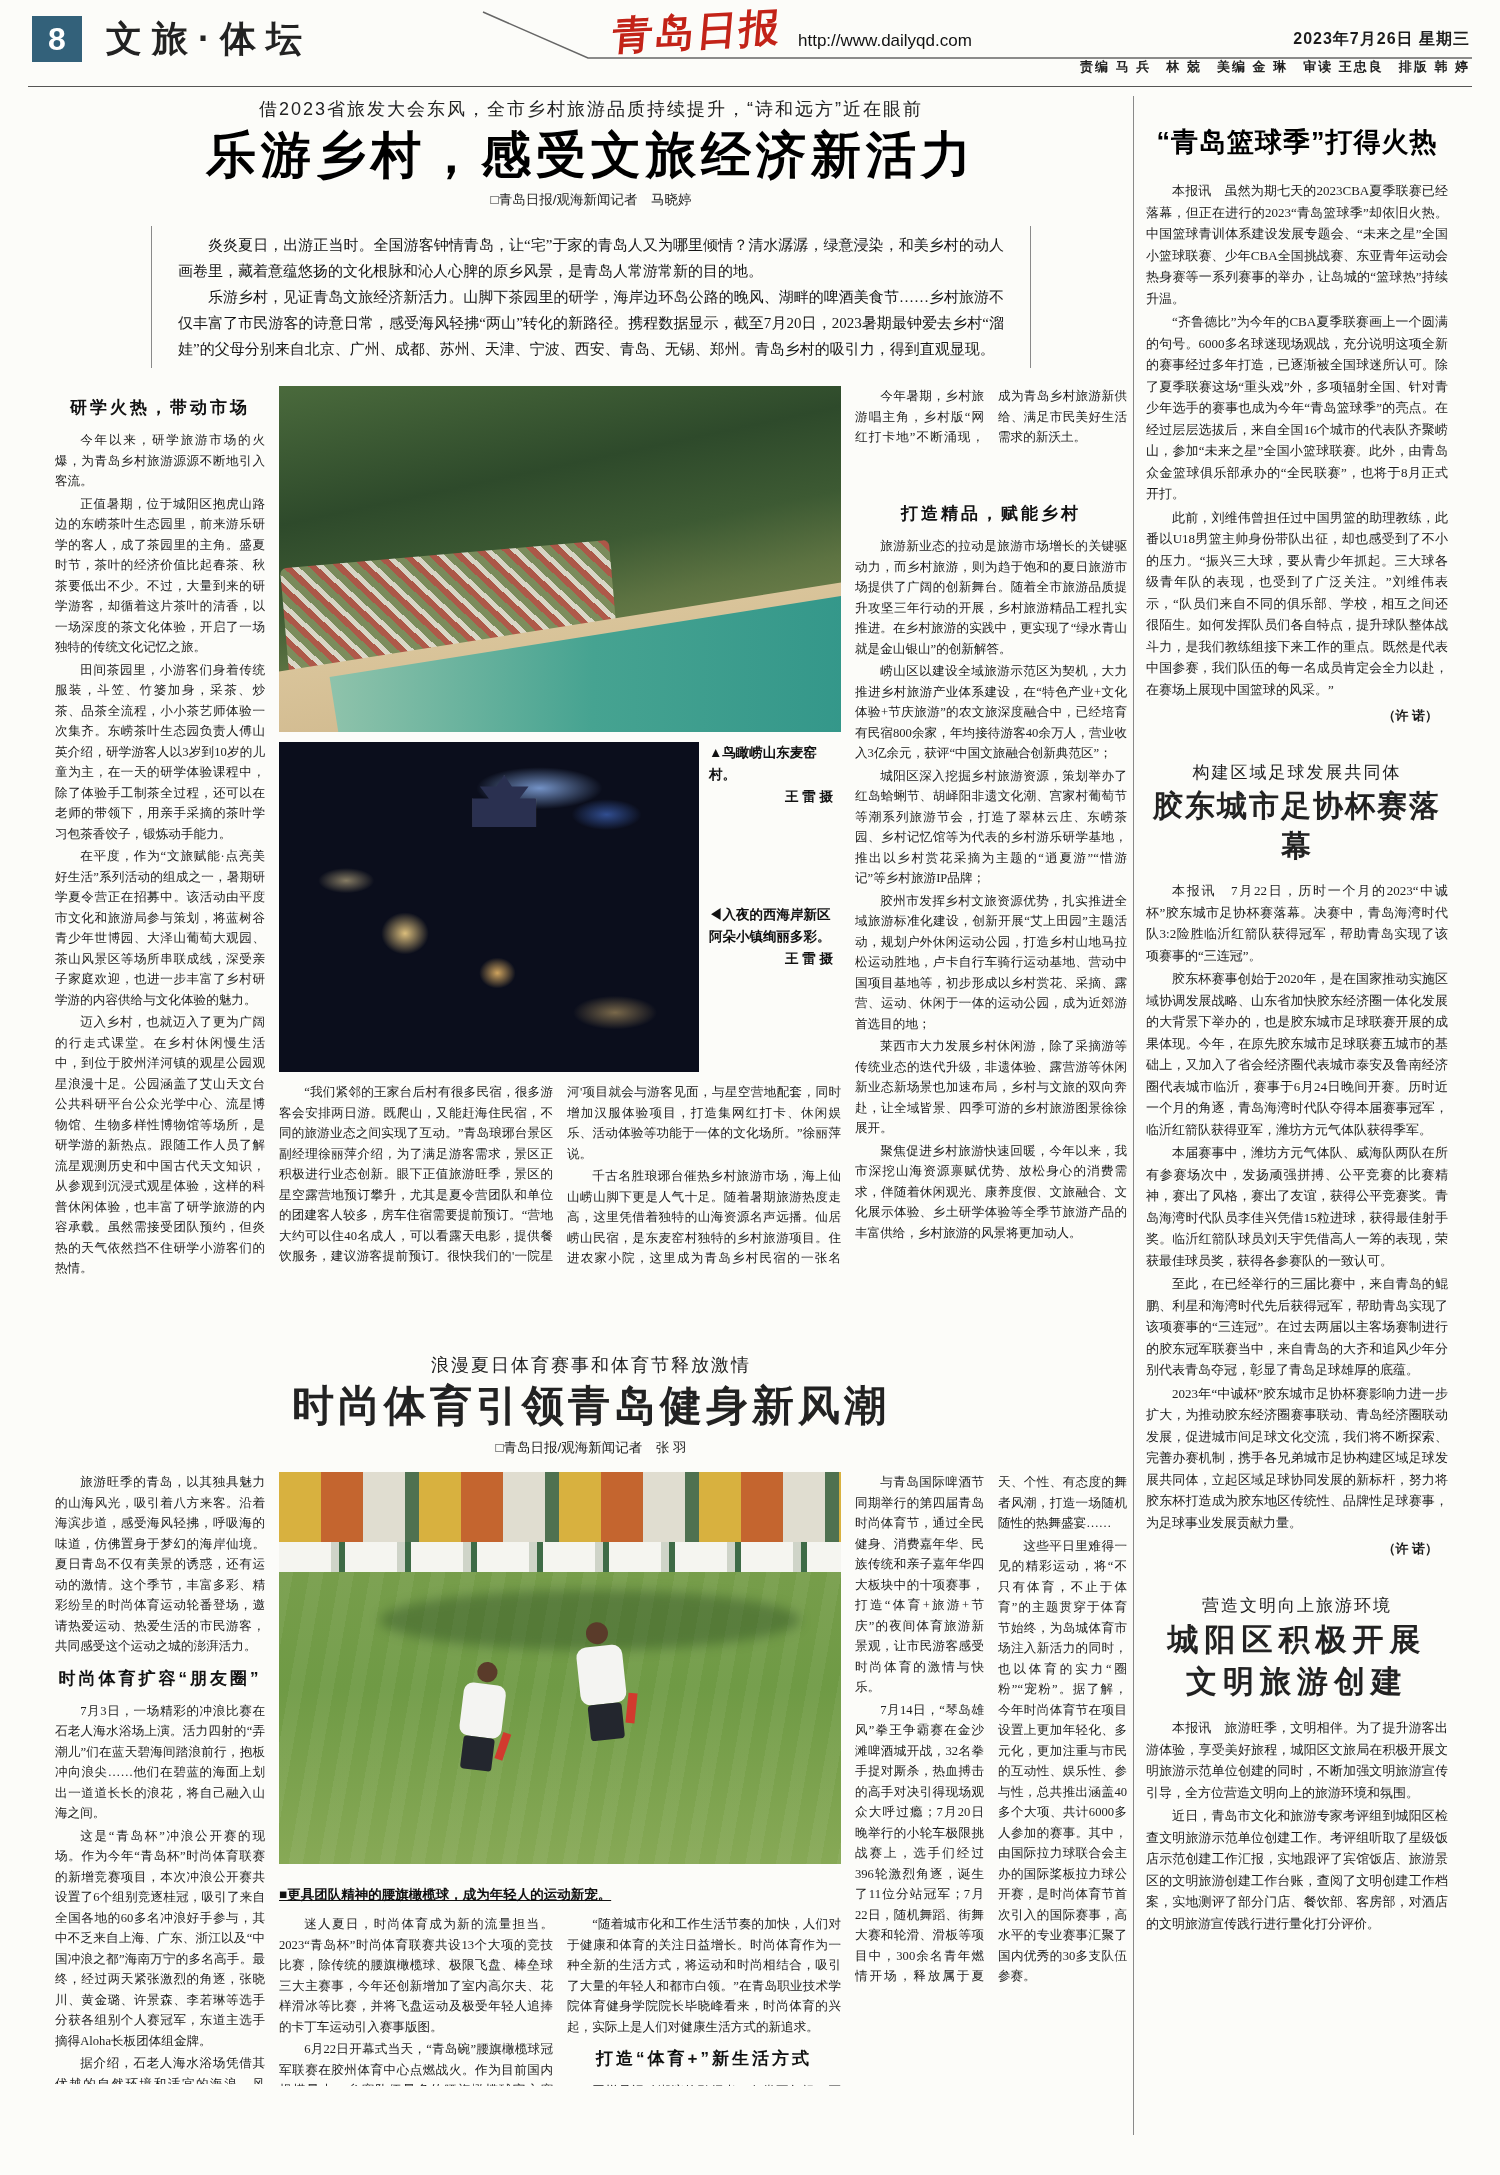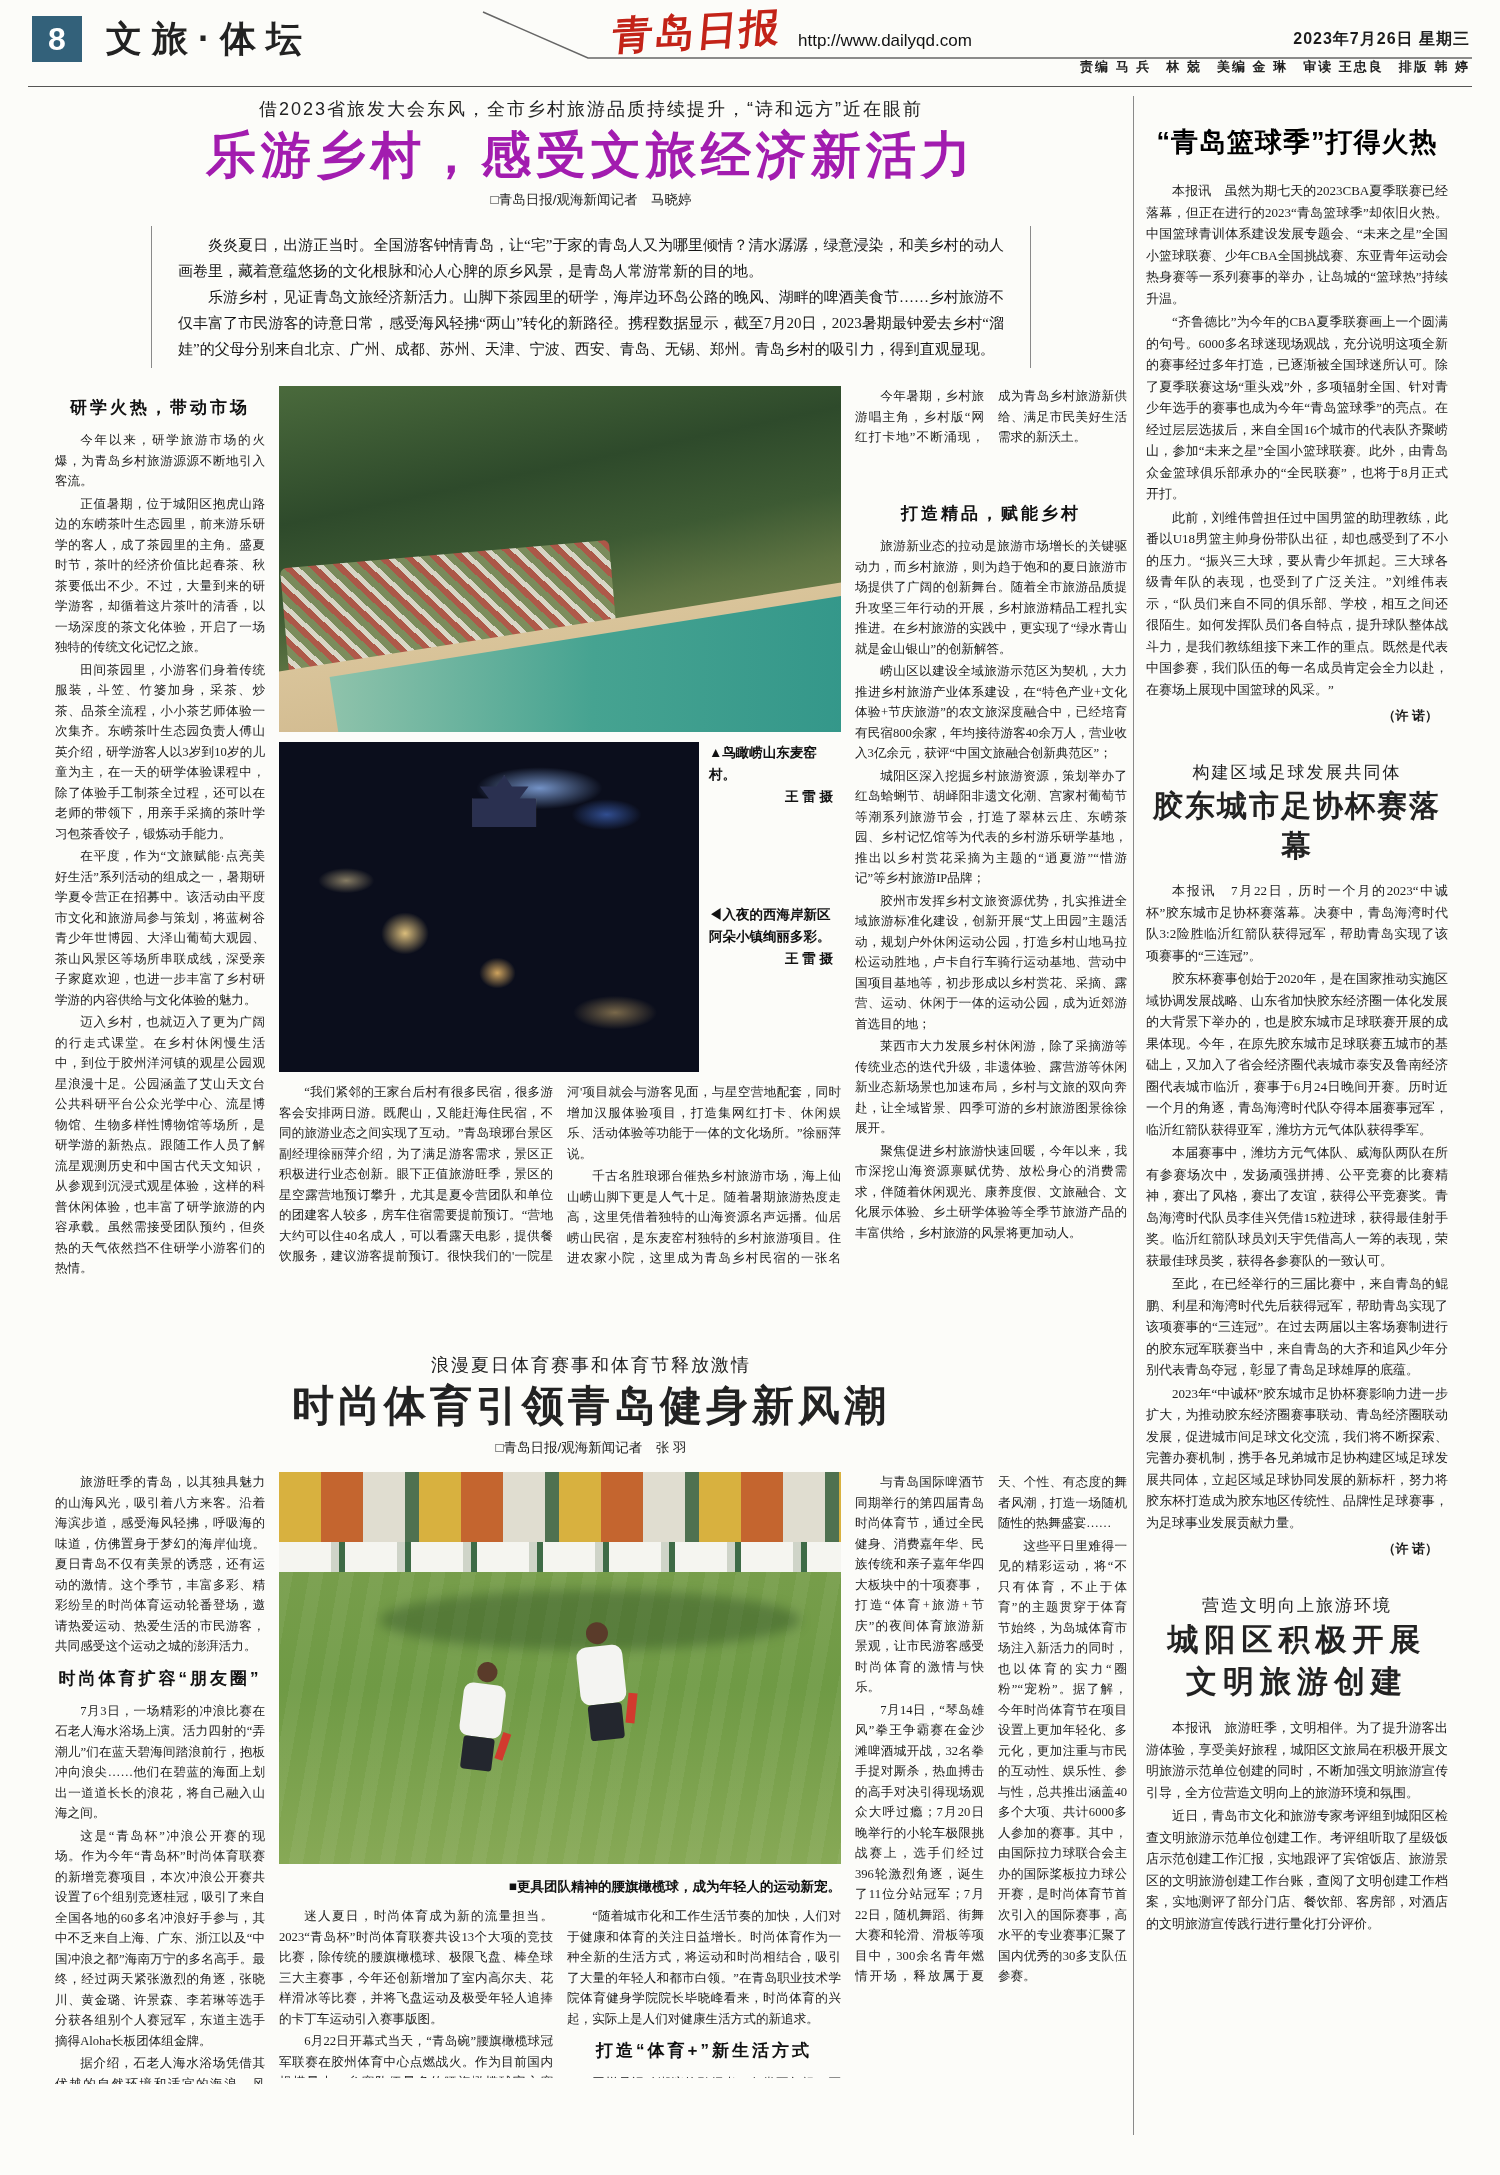--- a/index.html
+++ b/index.html
@@ -26,21 +26,21 @@
   .kicker { text-align:center; font:18px/26px "Liberation Sans",sans-serif; letter-spacing:2px; color:#222; }
   .subhd { text-align:center; font:bold 17px/24px "Liberation Sans",sans-serif; letter-spacing:3px;
            color:#111; margin:10px 0; }
   .byline { text-align:center; font:13.5px/20px "Liberation Sans",sans-serif; margin-top:6px; }
   .sig { text-align:right; font:bold 13px/20px "Liberation Sans",sans-serif; padding-right:10px; margin-top:6px; }
   .cap { font:bold 13.5px/22px "Liberation Sans",sans-serif; color:#111; }
 
   
   .main-art { position:absolute; left:55px; top:96px; width:1072px; }
   .main-hl { text-align:center; font:900 50px/58px "Liberation Serif",serif; letter-spacing:5px;
-             color:#a21caf; margin-top:4px; }
+             color:#000000; margin-top:4px; }
   .lead { margin:16px 96px 0 96px; padding:6px 26px; border-left:1px solid #8a8a8a; border-right:1px solid #8a8a8a;
           font:15px/26px "Liberation Serif",serif; color:#151515; }
   .lead p { text-indent:2em; text-align:justify; }
   .mbody { display:flex; gap:14px; margin-top:18px; height:902px; }
   .mcol1 { width:210px; font:12.6px/20.5px "Liberation Serif",serif; overflow:hidden; }
   .mmid  { width:562px; }
   .mright{ width:272px; font:12.6px/20.5px "Liberation Serif",serif; overflow:hidden; display:flex; flex-direction:column; }
   .mcol1 p, .mright p { margin-bottom:2px; }
   .narrow2 { column-count:2; column-gap:14px; height:106px; overflow:hidden; }
   .mid2 { column-count:2; column-gap:14px; height:196px; overflow:hidden; margin-top:10px;
@@ -223,21 +223,21 @@
               <div class="shorts"></div>
               <div class="flag"></div>
           </div>
           <div class="player p-b">
             <div class="head"></div>
               <div class="shirt"></div>
               <div class="shorts"></div>
               <div class="flag"></div>
           </div>
         </div>
-        <div class="cap" style="text-align:right;margin-top:12px;">■更具团队精神的腰旗橄榄球，成为年轻人的运动新宠。</div>
+        <div class="cap" style="text-align:left;margin-top:20px;text-decoration:underline;">■更具团队精神的腰旗橄榄球，成为年轻人的运动新宠。</div>
         <div class="bcols bt">
           <div>
               <p>迷人夏日，时尚体育成为新的流量担当。2023“青岛杯”时尚体育联赛共设13个大项的竞技比赛，除传统的腰旗橄榄球、极限飞盘、棒垒球三大主赛事，今年还创新增加了室内高尔夫、花样滑冰等比赛，并将飞盘运动及极受年轻人追捧的卡丁车运动引入赛事版图。</p>
               <p>6月22日开幕式当天，“青岛碗”腰旗橄榄球冠军联赛在胶州体育中心点燃战火。作为目前国内规模最大、参赛队伍最多的腰旗橄榄球官方赛事，今年的“青岛碗”共有近50支队伍参赛，年龄最小的参赛选手只有6岁，覆盖青少年组、公开组等多个组别。</p>
             </div>
           <div>
             <div>
                 <p>“随着城市化和工作生活节奏的加快，人们对于健康和体育的关注日益增长。时尚体育作为一种全新的生活方式，将运动和时尚相结合，吸引了大量的年轻人和都市白领。”在青岛职业技术学院体育健身学院院长毕晓峰看来，时尚体育的兴起，实际上是人们对健康生活方式的新追求。</p>
               </div>
             <div class="subhd">打造“体育+”新生活方式</div>

